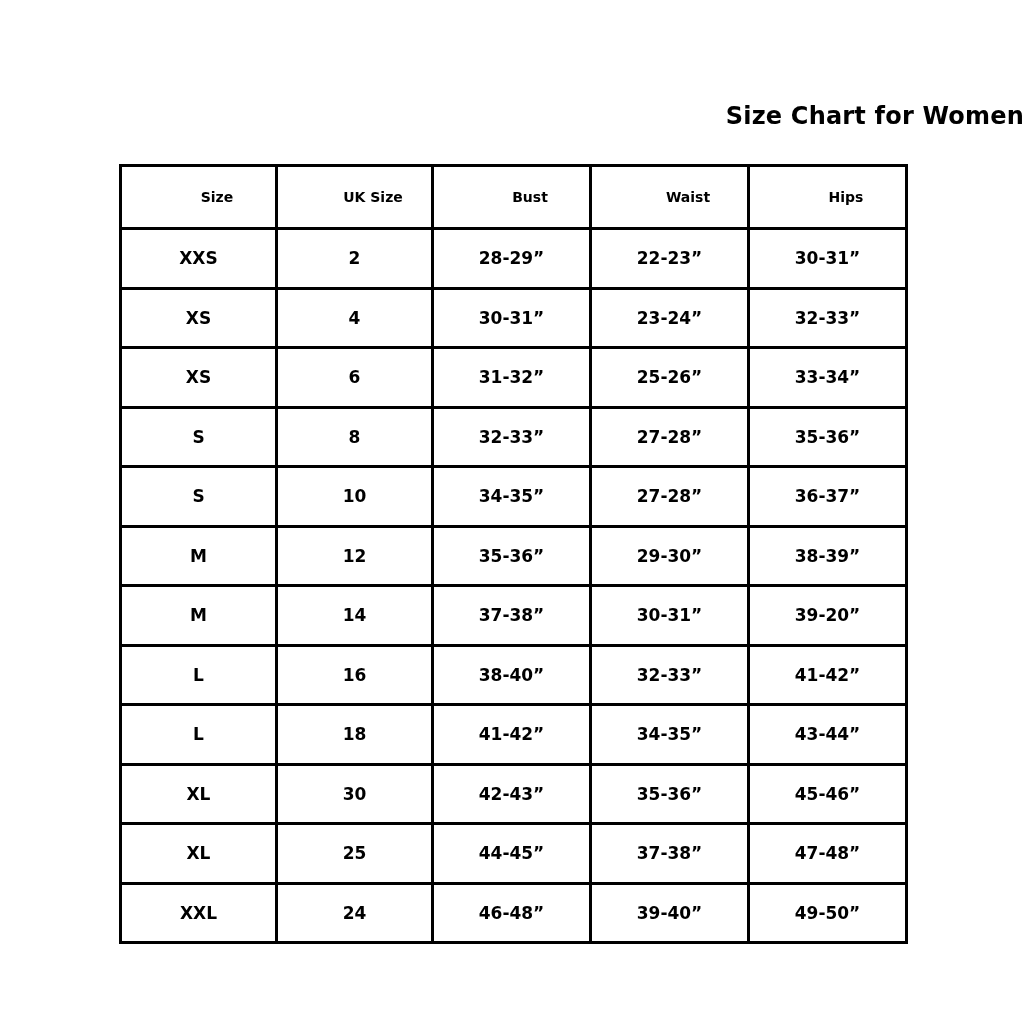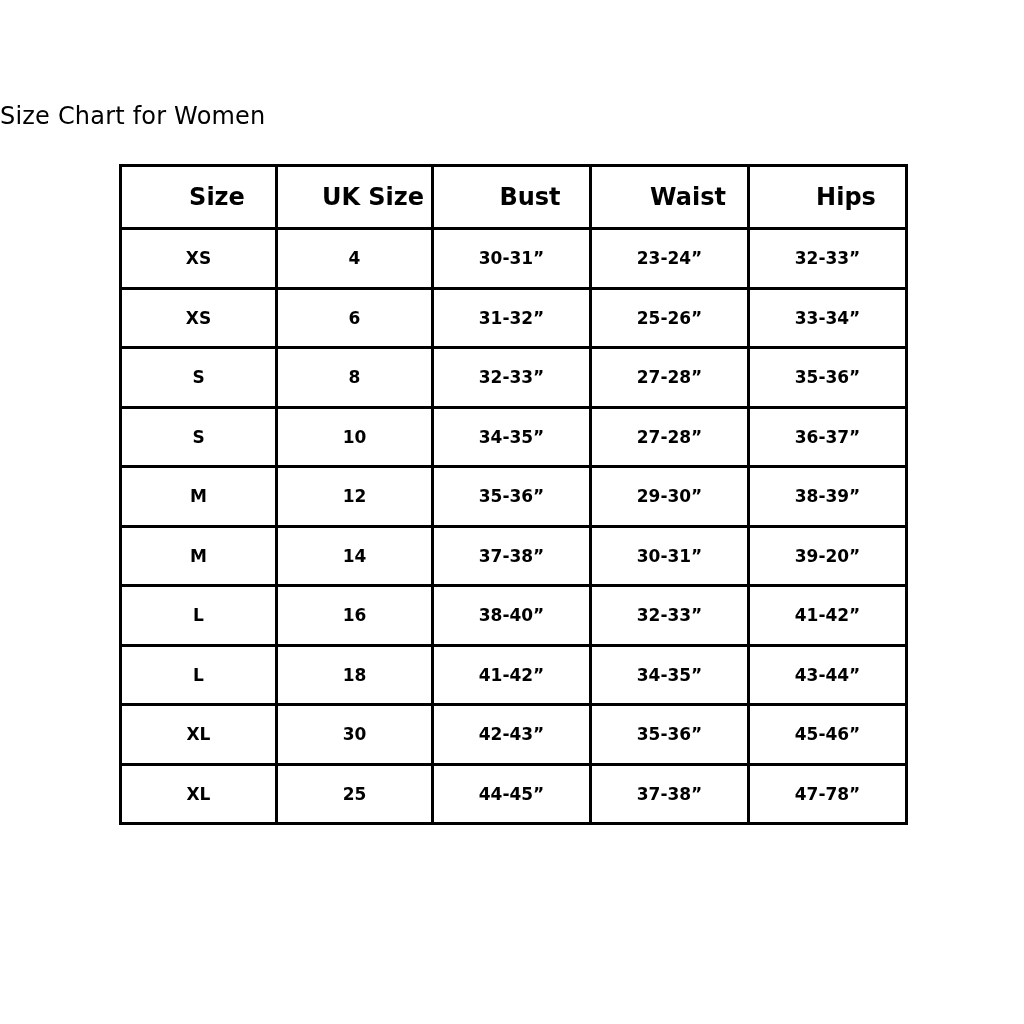--- a/index.html
+++ b/index.html
@@ -18,23 +18,23 @@
     position: relative;
     width: 1024px;
     height: 1024px;
     box-sizing: border-box;
   }
   .chart-title {
     position: absolute;
     top: 102px;
     left: 0;
     width: 1024px;
-    text-align: left;
+    text-align: right;
     font-size: 24px;
-    font-weight: normal;
+    font-weight: bold;
     letter-spacing: 0.2px;
   }
   .table-wrap {
     position: absolute;
     left: 119px;
     top: 164px;
     width: 786px;
   }
   table.size-chart {
     border-collapse: collapse;
@@ -45,21 +45,21 @@
   table.size-chart th {
     border: 3px solid #000000;
     text-align: center;
     vertical-align: middle;
     font-size: 17px;
     font-weight: bold;
     height: 56.5px;
     padding: 0;
   }
   table.size-chart thead th {
-    font-size: 24px;
+    font-size: 14px;
     height: 60px;
     padding-left: 37px;
   }
   col.c-size { width: 156px; }
   col.c-uk   { width: 156px; }
   col.c-bust { width: 158px; }
   col.c-waist{ width: 158px; }
   col.c-hips { width: 158px; }
 </style>
 </head>
@@ -81,20 +81,27 @@
       <thead>
         <tr>
           <th>Size</th>
           <th>UK Size</th>
           <th>Bust</th>
           <th>Waist</th>
           <th>Hips</th>
         </tr>
       </thead>
       <tbody>
+        <tr>
+          <td>XXS</td>
+          <td>2</td>
+          <td>28-29”</td>
+          <td>22-23”</td>
+          <td>30-31”</td>
+        </tr>
         <tr>
           <td>XS</td>
           <td>4</td>
           <td>30-31”</td>
           <td>23-24”</td>
           <td>32-33”</td>
         </tr>
         <tr>
           <td>XS</td>
           <td>6</td>
@@ -149,19 +156,26 @@
           <td>30</td>
           <td>42-43”</td>
           <td>35-36”</td>
           <td>45-46”</td>
         </tr>
         <tr>
           <td>XL</td>
           <td>25</td>
           <td>44-45”</td>
           <td>37-38”</td>
-          <td>47-78”</td>
+          <td>47-48”</td>
+        </tr>
+        <tr>
+          <td>XXL</td>
+          <td>24</td>
+          <td>46-48”</td>
+          <td>39-40”</td>
+          <td>49-50”</td>
         </tr>
       </tbody>
     </table>
   </div>
 
 </div>
 
 </body></html>

